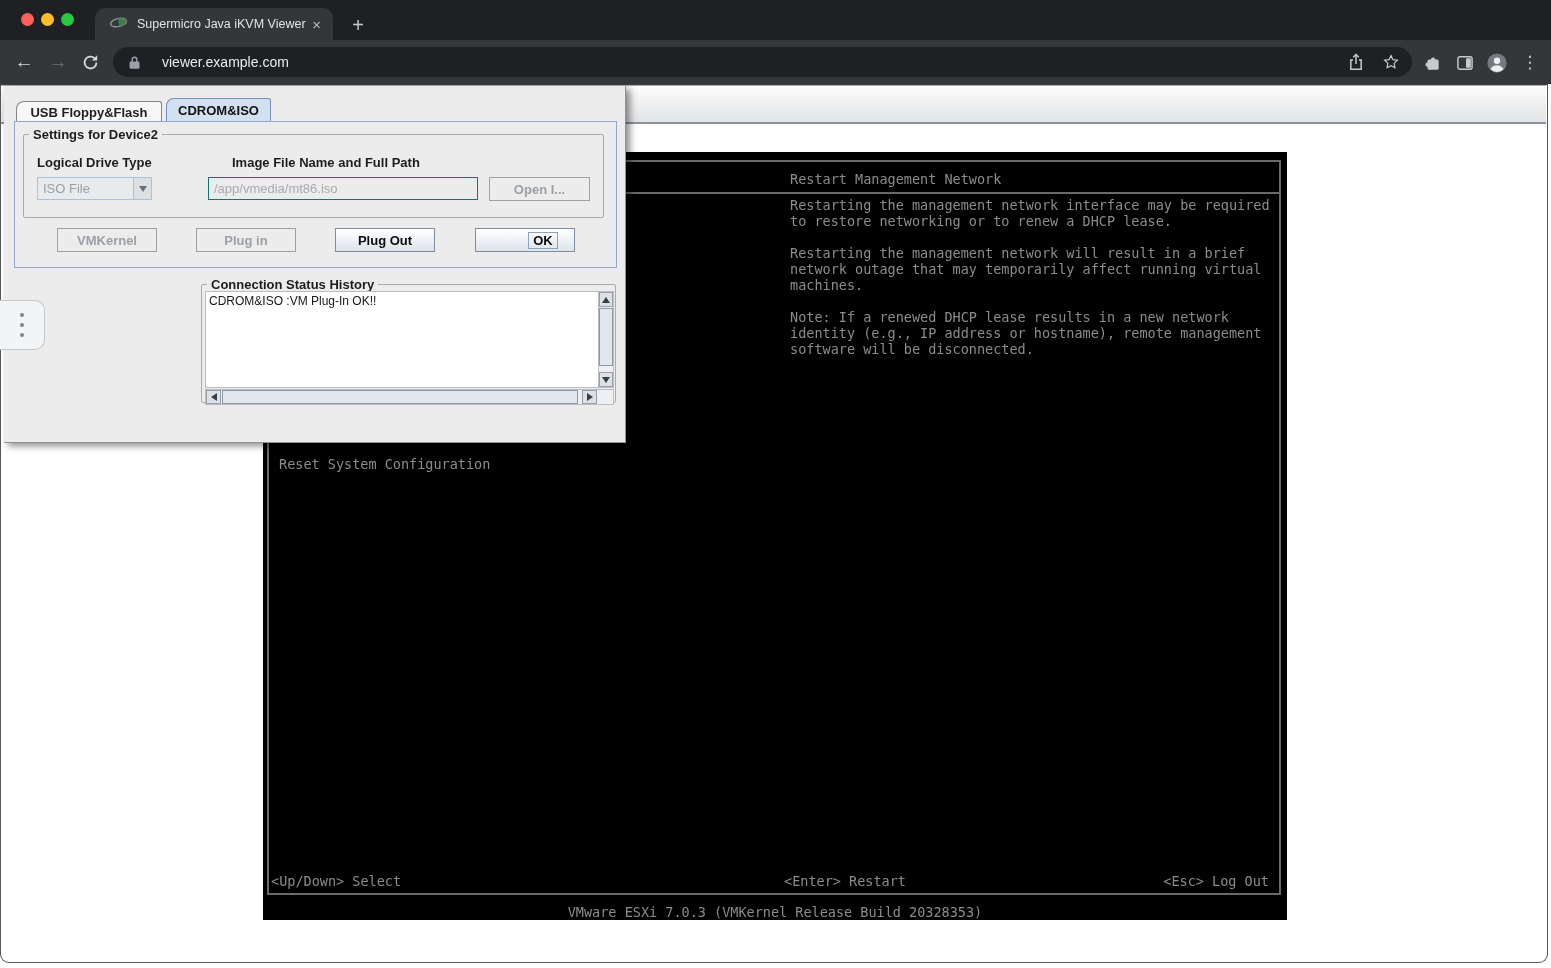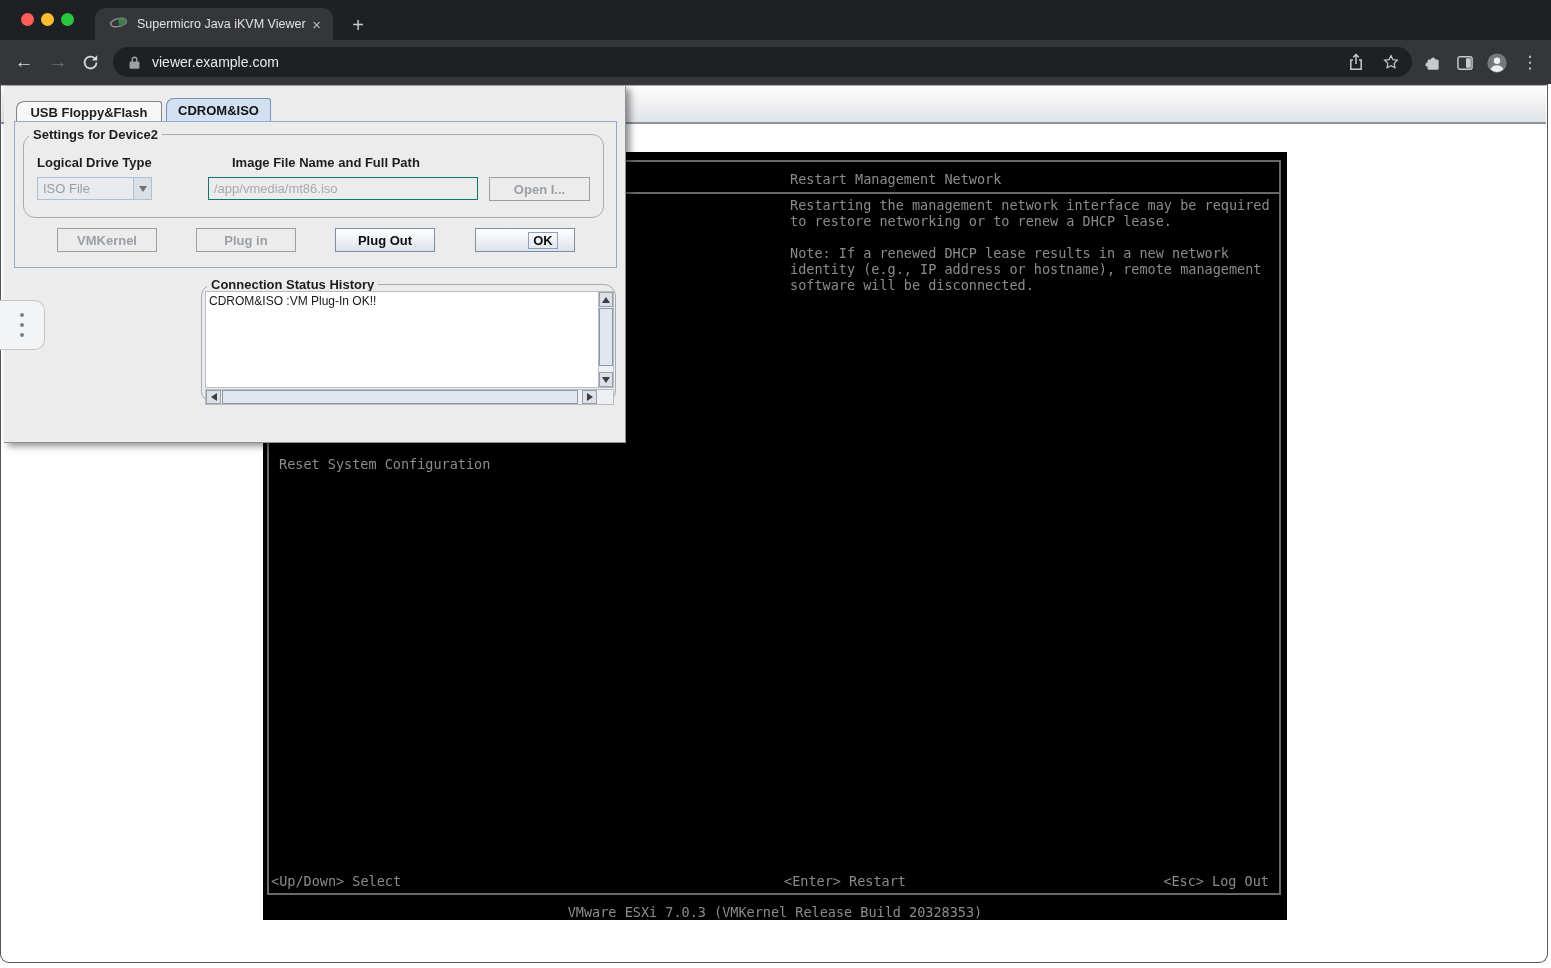--- a/index.html
+++ b/index.html
@@ -18,21 +18,21 @@
   #tab-close { margin-left:auto; color:#b8bbc0; font-size:15px; line-height:15px; cursor:default; padding:0 2px; }
   #newtab-btn { position:absolute; left:345px; top:13px; width:26px; height:26px; color:#c6c9cd;
                 font-size:20px; line-height:25px; text-align:center; border-radius:50%; }
   #toolbar { position:absolute; left:0; top:40px; width:1551px; height:44px; background:#35363a; }
   .nav-ico { position:absolute; top:0; height:44px; display:flex; align-items:center; justify-content:center;
              width:30px; font-size:19px; color:#d6d8db; }
   #back-btn{ left:9px; } #fwd-btn{ left:43px; color:#6e7175; } #reload-btn{ left:75px; }
   #addr { position:absolute; left:113px; top:7px; width:1299px; height:30px; background:#1f2023;
           border-radius:15px; display:flex; align-items:center; padding:0 12px; }
   #addr-lock { margin-left:2px; display:flex; }
-  #addr-url { color:#e8eaed; font-size:14px; margin-left:10px; }
+  #addr-url { color:#e8eaed; font-size:14px; margin-left:20px; }
   #addr-spacer { flex:1; }
   .pill-ico { display:flex; align-items:center; margin-left:18px; }
   .tb-right-ico { position:absolute; top:12px; display:flex; align-items:center; justify-content:center; width:22px; height:22px; }
   #ext-btn{ left:1422px; } #sidepanel-btn{ left:1454px; } #avatar-btn{ left:1486px; }
   #kebab-btn{ left:1519px; color:#c7cacf; font-size:17px; line-height:20px; }
 
   
   #app-window { position:absolute; left:0px; top:84px; width:1548px; height:879px; background:#ffffff;
                 border:1px solid #54575b; border-top:1px solid #3c3e42; border-radius:0 0 9px 9px; }
   #app-header-strip { position:absolute; left:1px; top:85px; width:1545px; height:39px;
@@ -57,21 +57,21 @@
                border-right:1px solid #8f9297; border-bottom:1px solid #8f9297;
                box-shadow:4px 3px 7px rgba(0,0,0,.45); font-size:13px; color:#1d1d1d; }
   .jtab { position:absolute; display:flex; align-items:center; justify-content:center;
           font-weight:bold; font-size:13px; border-radius:8px 3px 0 0; }
   #jtab-usb { left:12px; top:15px; width:146px; height:21px; background:#f7f7f7;
               border:1px solid #858585; border-bottom:none; color:#222; }
   #jtab-cdrom { left:162px; top:12px; width:105px; height:24px; background:#d2e0f2;
                 border:1px solid #7591bd; border-bottom:none; color:#111; }
   #jtab-panel { position:absolute; left:10px; top:35px; width:603px; height:147px;
                 border:1px solid #8fa8cc; background:#ececec; }
-  .group { position:absolute; border:1px solid #a6acb4; border-radius:12px; }
+  .group { position:absolute; border:1px solid #a6acb4; border-radius:2px; }
   .group-label { position:absolute; top:-8px; left:5px; background:#ececec; padding:0 4px;
                  font-weight:bold; font-size:13px; color:#1d1d1d; white-space:nowrap; }
   #grp-settings { left:19px; top:48px; width:581px; height:84px; }
   .fld-label { position:absolute; font-weight:bold; font-size:13px; color:#1d1d1d; white-space:nowrap; }
   #lbl-drive { left:33px; top:69px; } #lbl-path { left:196px; top:69px;padding-left:32px; }
   #combo-drive { position:absolute; left:33px; top:91px; width:115px; height:23px;
                  border:1px solid #a8c2de; background:#e9eaec; display:flex; align-items:center; }
   #combo-drive-value { flex:1; padding-left:5px; color:#9aa0a6; font-size:13px; white-space:nowrap; overflow:hidden; }
   #combo-drive-arrow { width:18px; height:100%; background:#dcdfe3; border-left:1px solid #a8c2de;
                        display:flex; align-items:center; justify-content:center; }
@@ -195,20 +195,23 @@
   <div id="app-window"></div>
   <div id="app-header-strip"></div>
 
   <div id="console">
     <div id="console-box"></div>
     <div id="console-title">Restart Management Network</div>
     <div id="console-sep"></div>
     <div id="console-body">
       <div class="para">Restarting the management network interface may be required
 to restore networking or to renew a DHCP lease.</div>
+      <div class="para">Restarting the management network will result in a brief
+network outage that may temporarily affect running virtual
+machines.</div>
       <div class="para">Note: If a renewed DHCP lease results in a new network
 identity (e.g., IP address or hostname), remote management
 software will be disconnected.</div>
     </div>
     <div id="console-menu-item">Reset System Configuration</div>
     <div class="hint" id="hint-left">&lt;Up/Down&gt; Select</div>
     <div class="hint" id="hint-center">&lt;Enter&gt; Restart</div>
     <div class="hint" id="hint-right">&lt;Esc&gt; Log Out</div>
     <div id="console-footer">VMware ESXi 7.0.3 (VMKernel Release Build 20328353)</div>
   </div>

